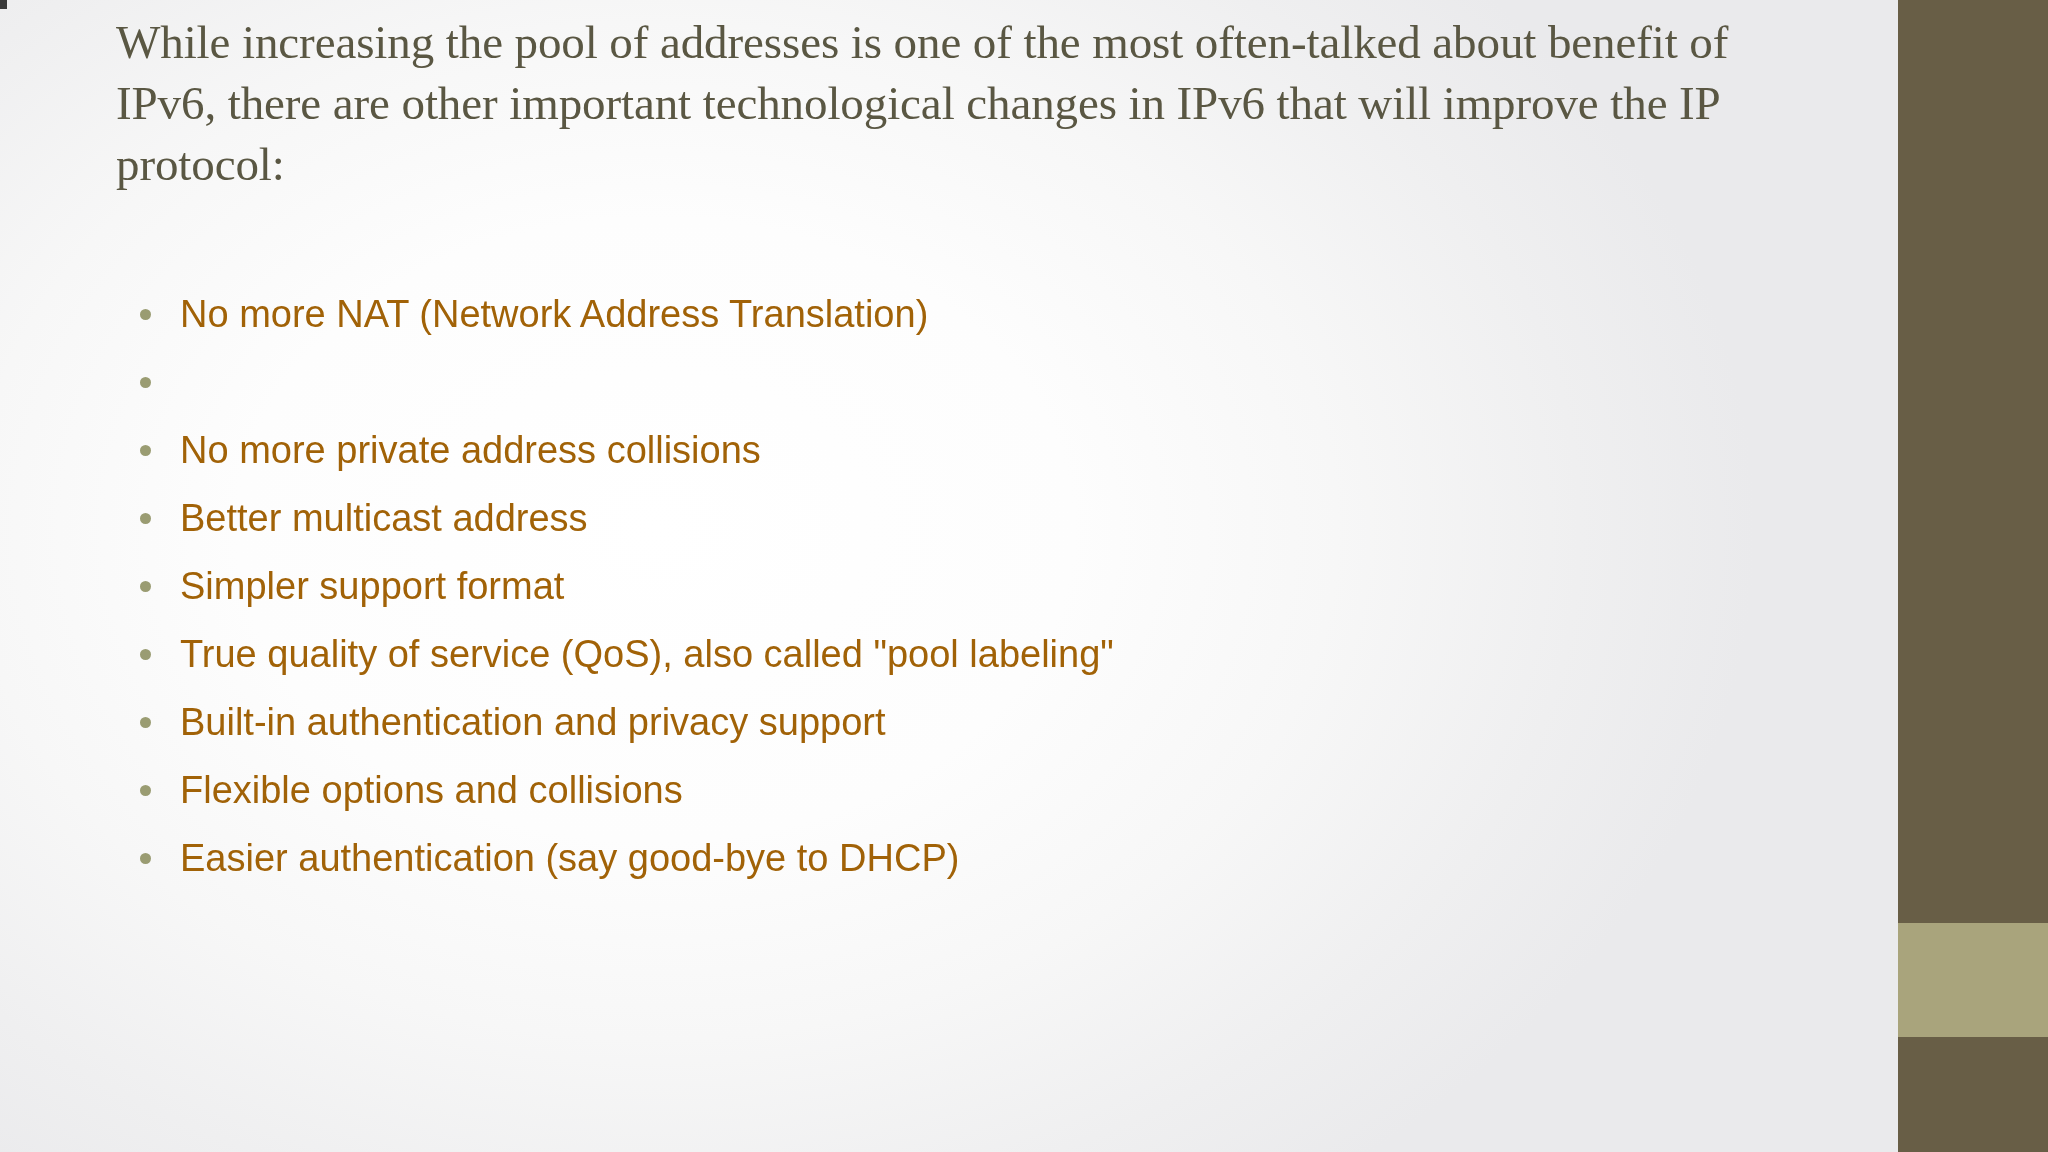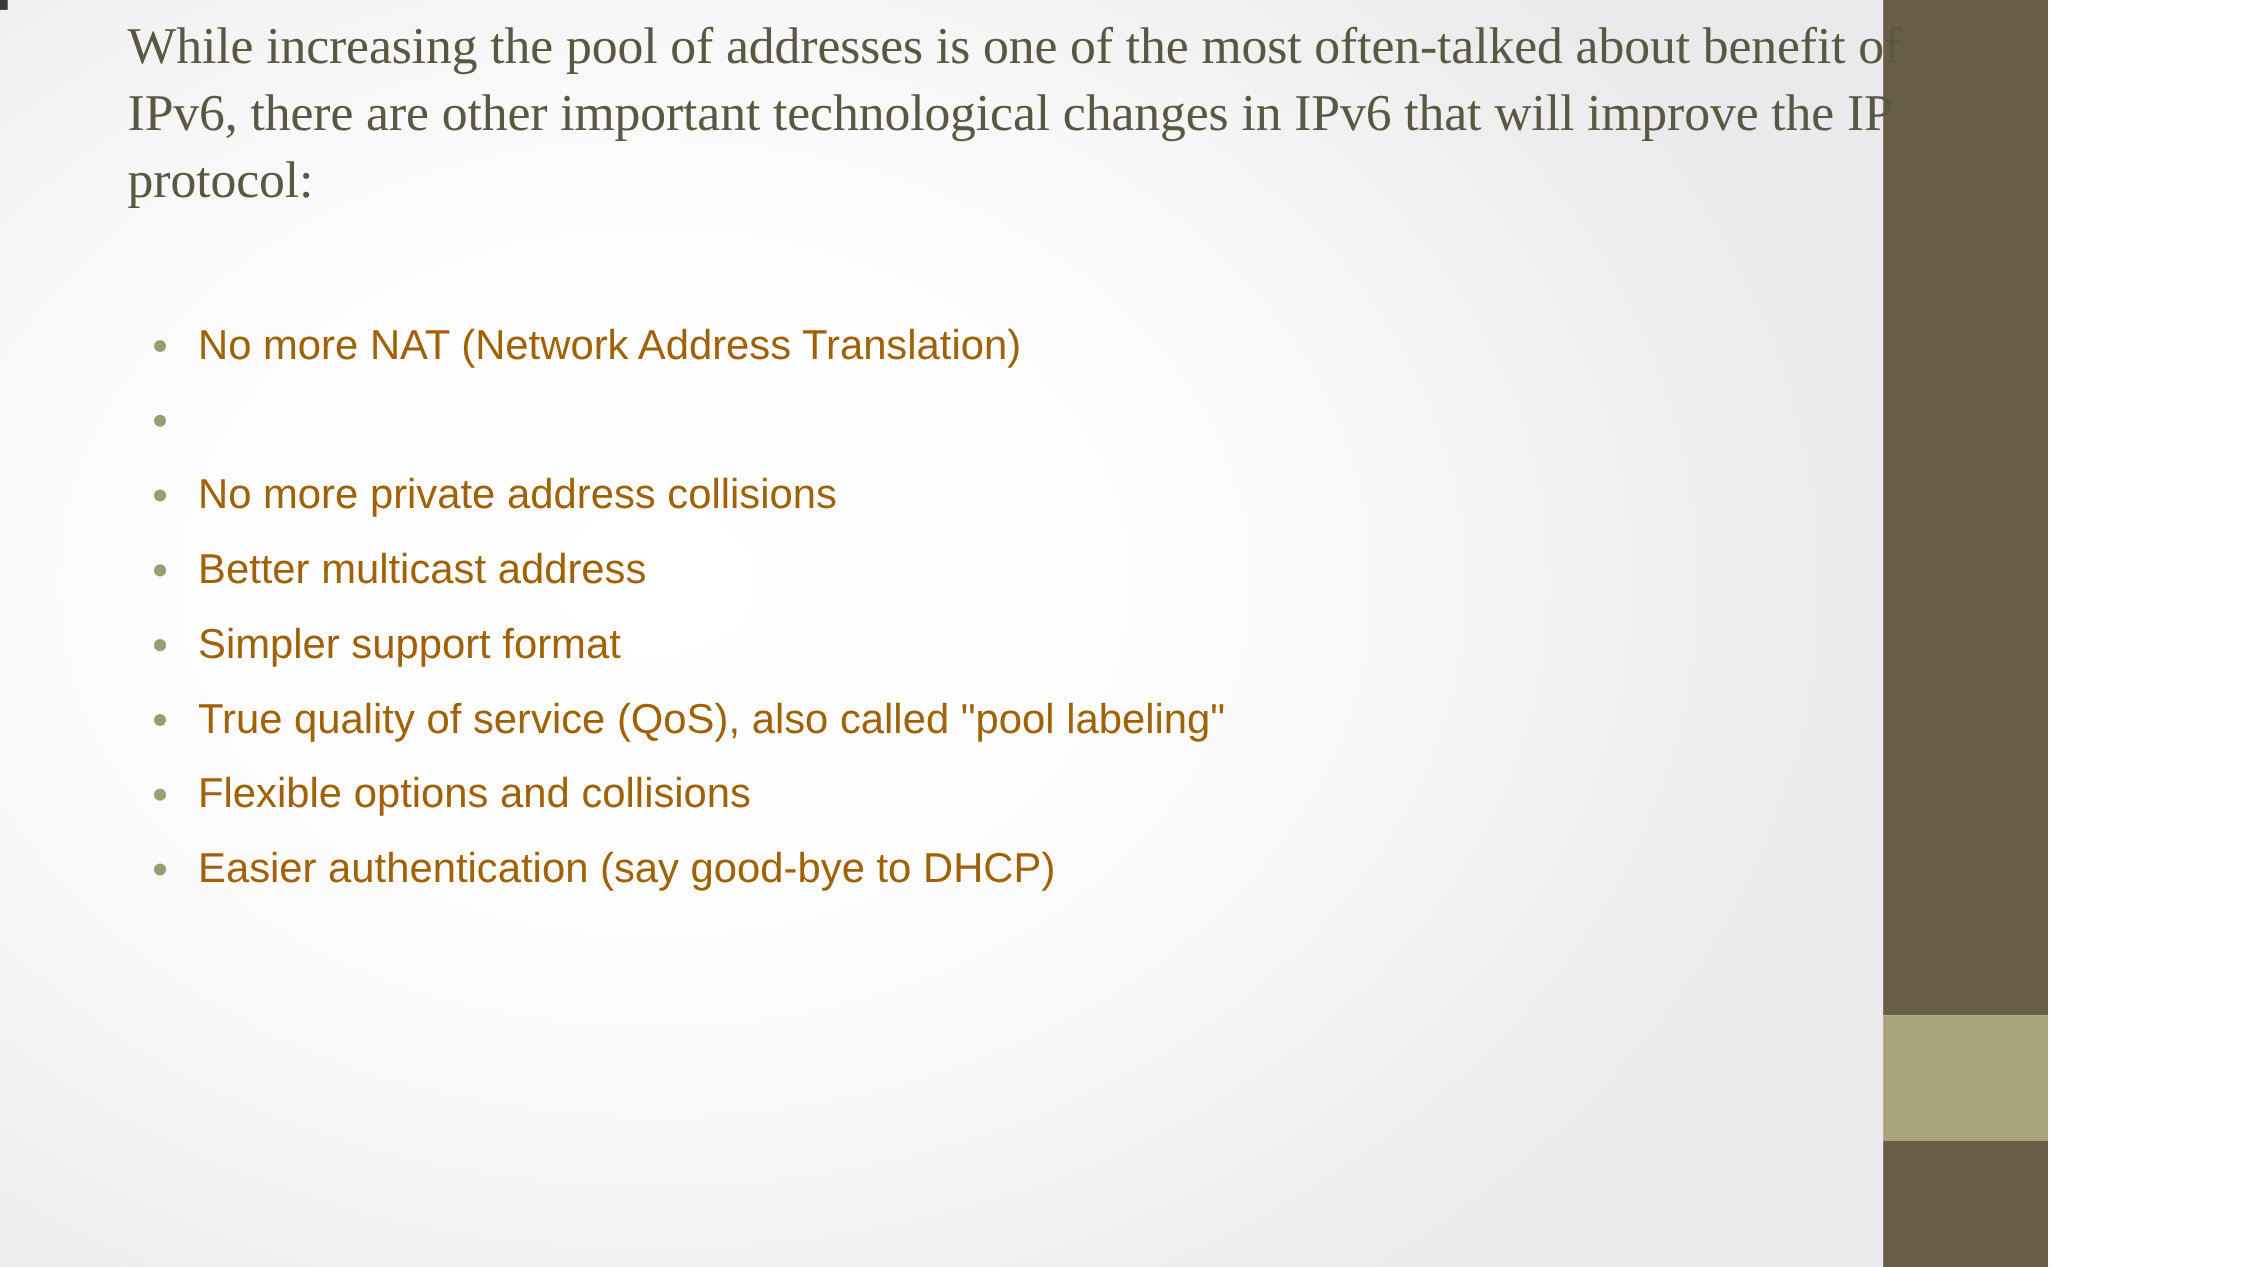--- a/index.html
+++ b/index.html
@@ -2,21 +2,21 @@
 <html><head>
 <meta charset="utf-8">
 <style>
   html, body {
     margin: 0;
     padding: 0;
     background: #ffffff;
   }
   .slide {
     position: relative;
-    width: 1862px;
+    width: 2048px;
     height: 1152px;
     overflow: hidden;
     background: #f2f2f2;
     font-family: "Liberation Sans", sans-serif;
   }
   
   .slide-bg {
     position: absolute;
     inset: 0;
     background:
@@ -135,20 +135,24 @@
     <li class="bullet-row">
       <span class="bullet-dot"></span>
       <span class="bullet-text">Simpler support format</span>
     </li>
     <li class="bullet-row">
       <span class="bullet-dot"></span>
       <span class="bullet-text">True quality of service (QoS), also called "pool labeling"</span>
     </li>
     <li class="bullet-row">
       <span class="bullet-dot"></span>
+      <span class="bullet-text">Built-in authentication and privacy support</span>
+    </li>
+    <li class="bullet-row">
+      <span class="bullet-dot"></span>
       <span class="bullet-text">Flexible options and collisions</span>
     </li>
     <li class="bullet-row">
       <span class="bullet-dot"></span>
       <span class="bullet-text">Easier authentication (say good-bye to DHCP)</span>
     </li>
   </ul>
 
 </div>
 

